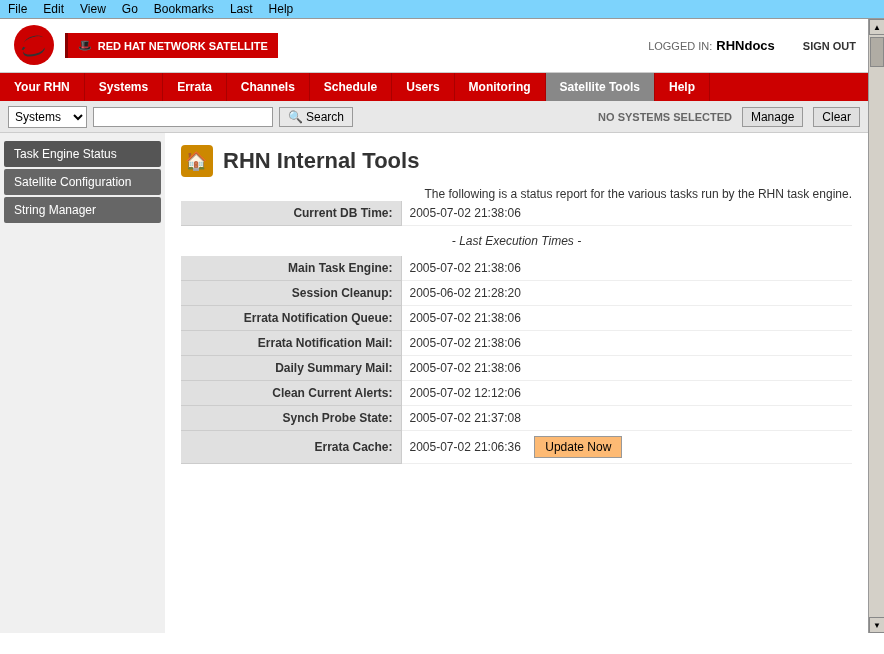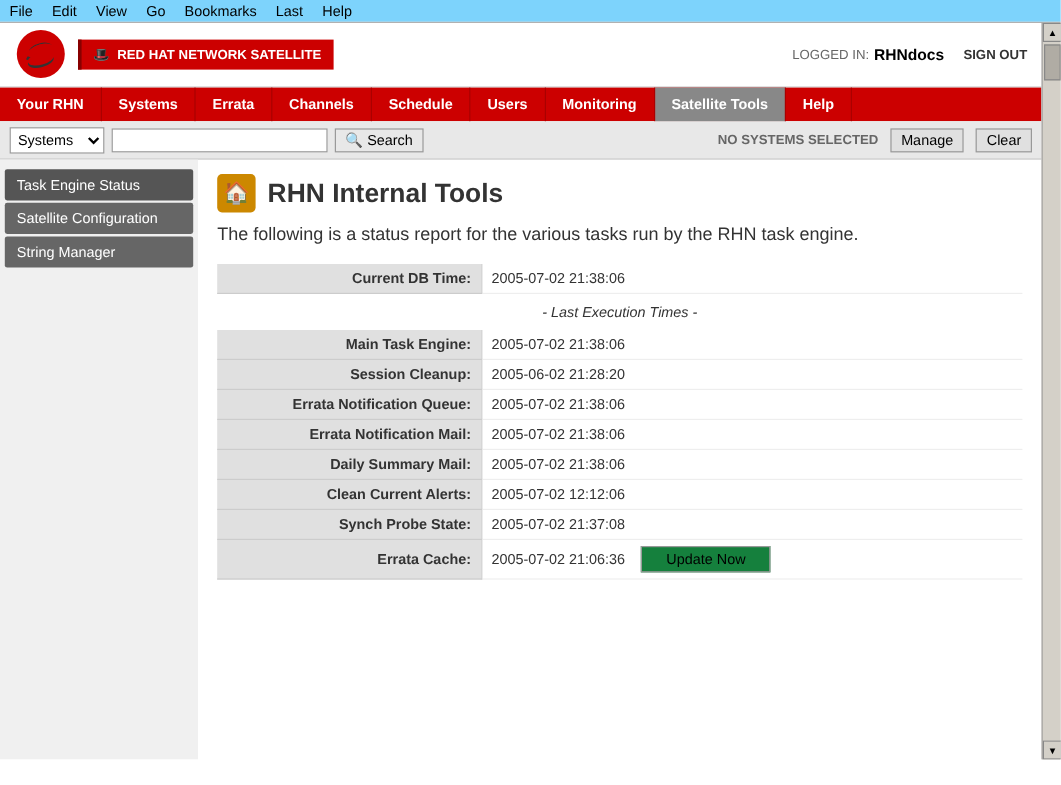--- a/index.html
+++ b/index.html
@@ -44,30 +44,30 @@
     
     .sidebar { width: 165px; background: #f0f0f0; padding-top: 8px; flex-shrink: 0; }
     .sidebar-item { background: #666; color: white; padding: 6px 10px; font-size: 12px; cursor: pointer; margin-bottom: 2px; margin-left: 4px; margin-right: 4px; border-radius: 2px; }
     .sidebar-item.active { background: #555; }
 
     
     .content { flex: 1; padding: 12px 16px; }
     .page-title-area { display: flex; align-items: center; gap: 10px; margin-bottom: 10px; }
     .page-icon { width: 32px; height: 32px; background: #cc8800; border-radius: 4px; display: flex; align-items: center; justify-content: center; font-size: 18px; }
     .page-title { font-size: 22px; font-weight: bold; color: #333; }
-    .page-description { font-size: 15px; color: #333; margin-bottom: 16px; margin-top: 4px; }
+    .page-description { font-size: 12px; color: #333; margin-top: 4px; text-align: right; }
 
     
     .data-table { width: 100%; border-collapse: collapse; }
     .data-row { }
     .data-row td { padding: 5px 8px; font-size: 12px; }
     .data-row .label-cell { text-align: right; background: #e0e0e0; width: 220px; font-weight: bold; color: #333; border-bottom: 1px solid #ccc; border-right: 1px solid #ccc; }
     .data-row .value-cell { background: #fff; color: #333; border-bottom: 1px solid #eee; }
     .section-header td { text-align: center; font-size: 12px; font-style: italic; padding: 8px; color: #333; }
-    .update-btn { background: #15803d; border: 1px solid #999; padding: 3px 20px; font-size: 12px; cursor: pointer; }
+    .update-btn { background: #fdba74; border: 1px solid #999; padding: 3px 10px; font-size: 12px; cursor: pointer; }
   </style>
 </head>
 <body>
 
 <div class="browser-chrome">
   <div class="menu-bar">
     <span>File</span>
     <span>Edit</span>
     <span>View</span>
     <span>Go</span>
@@ -93,21 +93,21 @@
           <ellipse cx="22" cy="26" rx="11" ry="5" fill="#cc0000" transform="rotate(-15 22 26)"></ellipse>
         </svg>
         <div class="rhn-text-logo">
           <span style="margin-right:6px;">🎩</span>
           <span>RED HAT NETWORK SATELLITE</span>
         </div>
       </div>
       <div style="display:flex; align-items:center;">
         <span class="login-info" style="margin-right:4px;">LOGGED IN:</span>
         <strong style="font-size:13px;">RHNdocs</strong>
-        <span class="sign-out" style="margin-left:16px;">SIGN OUT</span>
+        <span class="sign-out" style="margin-left:28px;">SIGN OUT</span>
       </div>
     </div>
 
     <div class="nav-bar">
       <a class="nav-item">Your RHN</a>
       <a class="nav-item">Systems</a>
       <a class="nav-item">Errata</a>
       <a class="nav-item">Channels</a>
       <a class="nav-item">Schedule</a>
       <a class="nav-item">Users</a>

